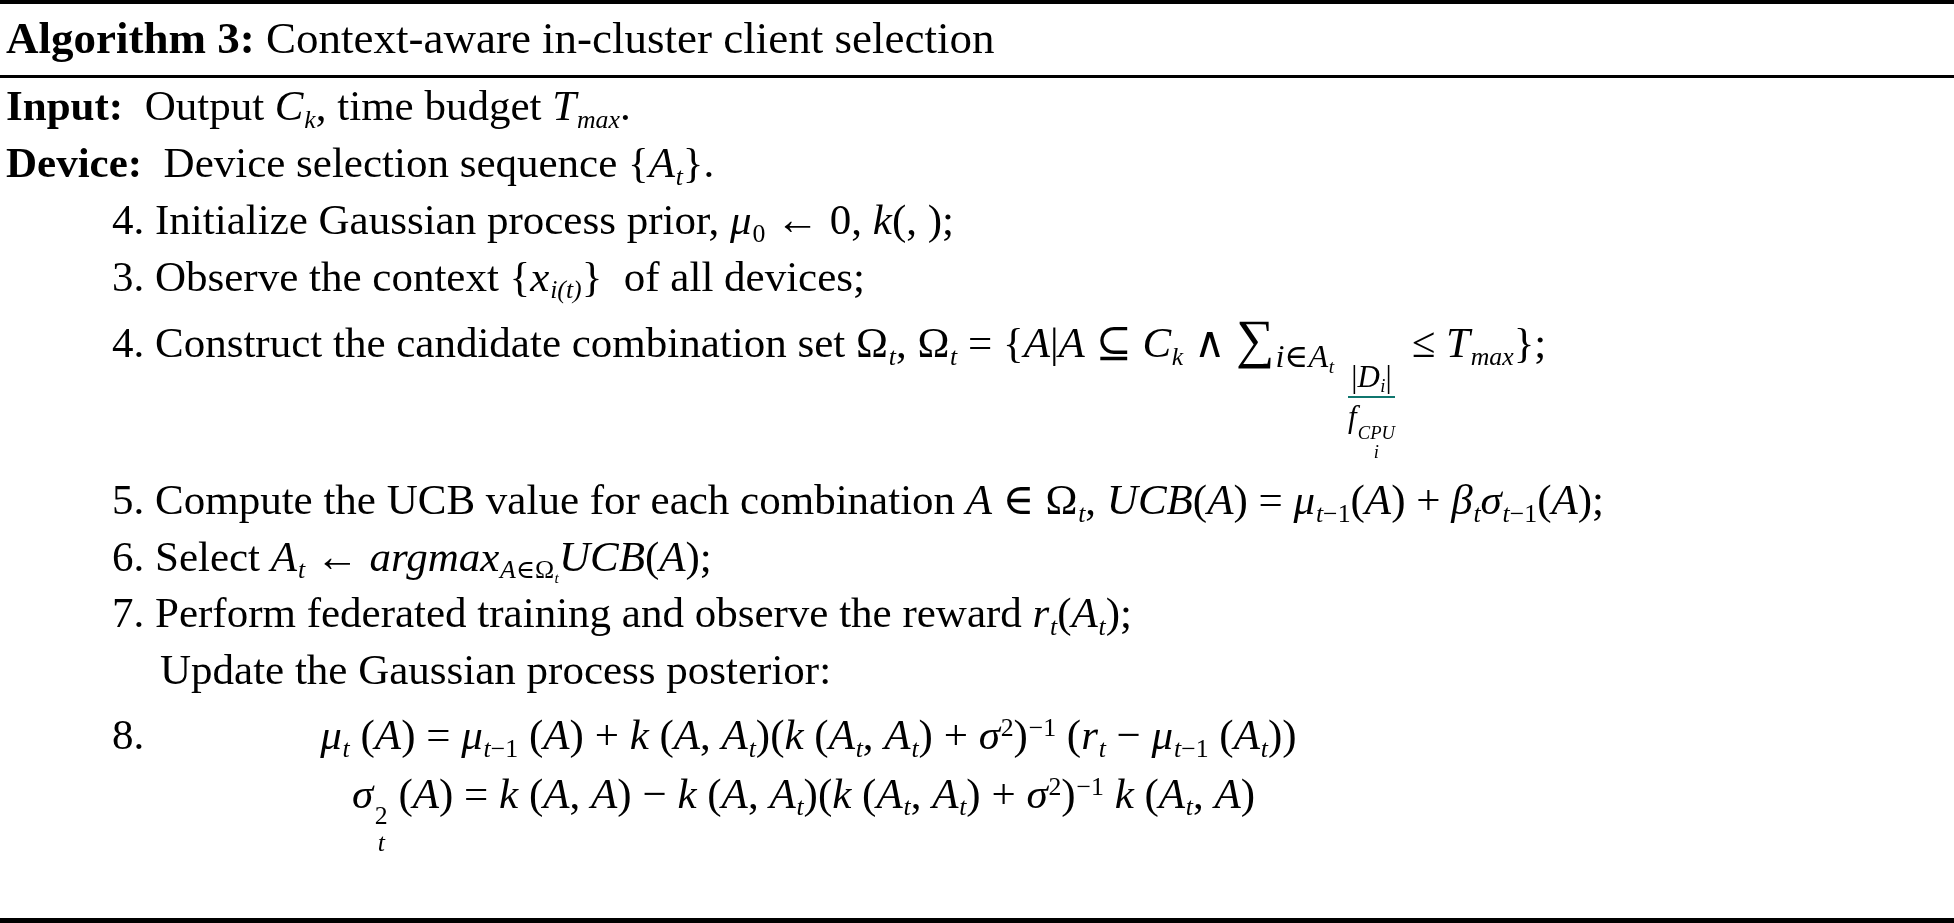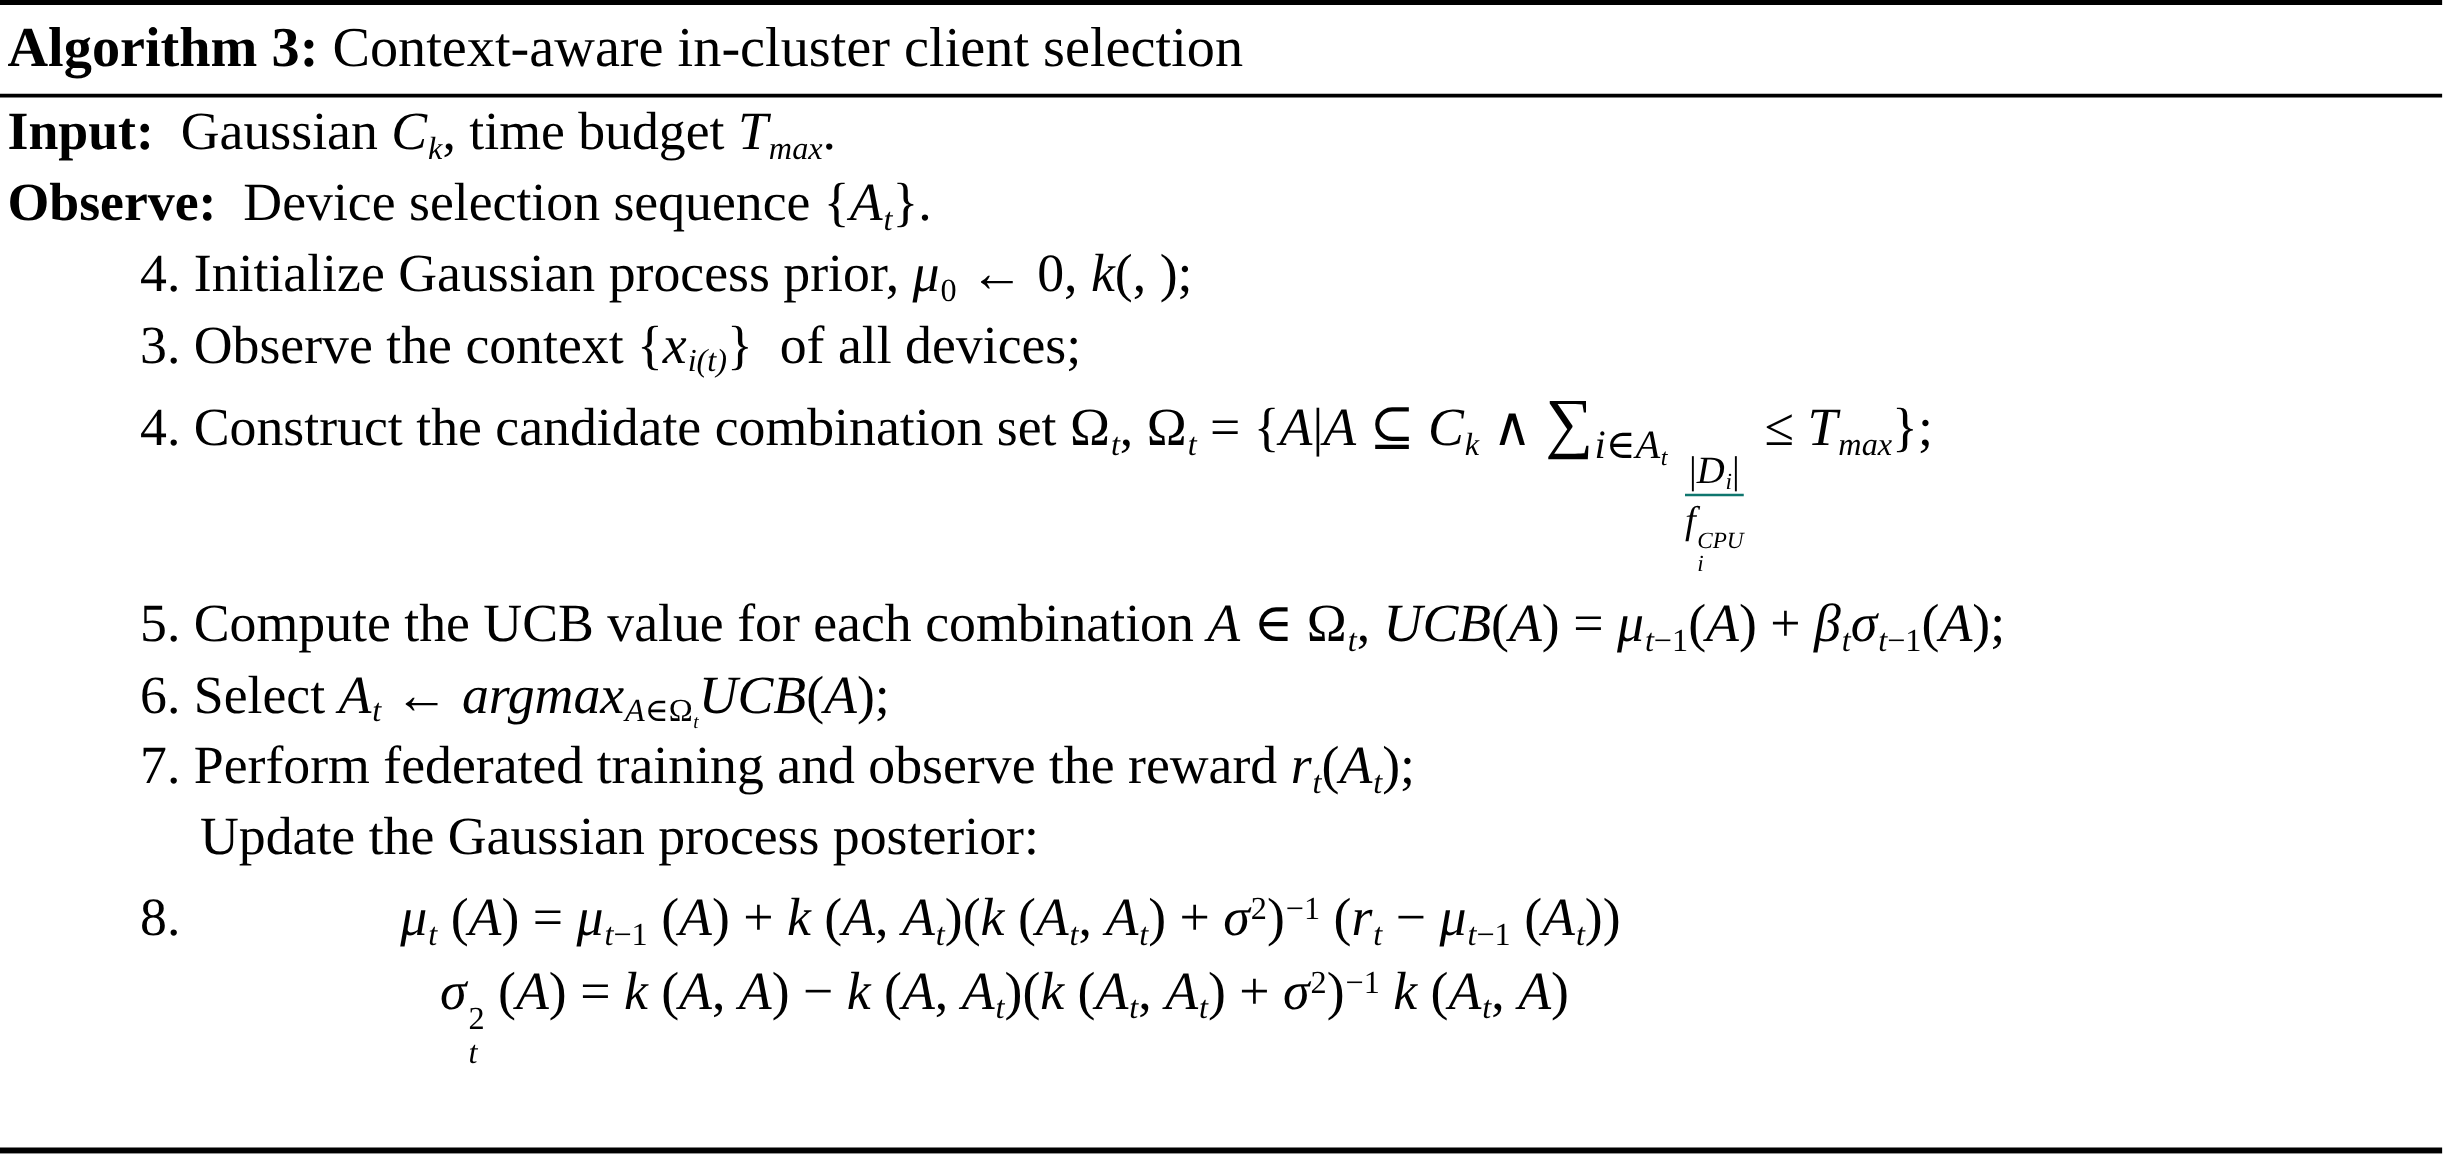--- a/index.html
+++ b/index.html
@@ -53,21 +53,21 @@
   }
   .sup {
     font-size: 0.6em;
     position: relative;
     top: -0.5em;
     margin-left: 0.03em;
   }
   .stack {
     display: inline-flex;
     flex-direction: column;
-    align-items: flex-start;
+    align-items: center;
     vertical-align: -0.62em;
     line-height: 1.05;
     font-size: 0.6em;
     margin-left: 0.06em;
   }
   .frac {
     display: inline-flex;
     flex-direction: column;
     align-items: center;
     vertical-align: -0.95em;
@@ -81,22 +81,22 @@
   .gap { display: inline-block; }
 </style>
 </head>
 <body>
 
 <div class="algo">
   <div class="rule rule-top"></div>
   <div class="line title" id="title-line"><span class="run s-b">Algorithm 3:</span><span class="run s-r"> Context-aware in-cluster client selection</span></div>
   <div class="rule rule-mid"></div>
   <div id="algo-body">
-      <div class="line meta"><span class="run s-b">Input:</span><span class="run s-r">  Gaussian </span><span class="run s-i">C<span class="sub"><span class="run s-i">k</span></span></span><span class="run s-r">, time budget </span><span class="run s-i">T<span class="sub"><span class="run s-i">max</span></span></span><span class="run s-r">.</span></div>
-      <div class="line meta"><span class="run s-b">Observe:</span><span class="run s-r">  Device selection sequence {</span><span class="run s-i">A<span class="sub"><span class="run s-i">t</span></span></span><span class="run s-r">}.</span></div>
+      <div class="line meta"><span class="run s-b">Input:</span><span class="run s-r">  Output </span><span class="run s-i">C<span class="sub"><span class="run s-i">k</span></span></span><span class="run s-r">, time budget </span><span class="run s-i">T<span class="sub"><span class="run s-i">max</span></span></span><span class="run s-r">.</span></div>
+      <div class="line meta"><span class="run s-b">Device:</span><span class="run s-r">  Device selection sequence {</span><span class="run s-i">A<span class="sub"><span class="run s-i">t</span></span></span><span class="run s-r">}.</span></div>
       <div class="line step"><span class="run s-r">4. Initialize Gaussian process prior, </span><span class="run s-i">μ<span class="sub"><span class="run s-r">0</span></span></span><span class="run s-r"> ← 0, </span><span class="run s-i">k</span><span class="run s-r">(, );</span></div>
       <div class="line step"><span class="run s-r">3. Observe the context {</span><span class="run s-i">x<span class="sub"><span class="run s-i">i(t)</span></span></span><span class="run s-r">}  of all devices;</span></div>
       <div class="line step tall"><span class="run s-r">4. Construct the candidate combination set </span><span class="run s-r">Ω<span class="sub"><span class="run s-i">t</span></span></span><span class="run s-r">, </span><span class="run s-r">Ω<span class="sub"><span class="run s-i">t</span></span></span><span class="run s-r"> = {</span><span class="run s-i">A</span><span class="run s-r">|</span><span class="run s-i">A</span><span class="run s-r"> ⊆ </span><span class="run s-i">C<span class="sub"><span class="run s-i">k</span></span></span><span class="run s-r"> ∧ </span><span class="run s-sum">∑<span class="sub"><span class="run s-i">i</span><span class="run s-r">∈</span><span class="run s-i">A<span class="sub"><span class="run s-i">t</span></span></span></span></span><span class="gap" style="width: 8px;"></span><span class="frac"><span class="num"><span class="run s-r">|</span><span class="run s-i">D<span class="sub"><span class="run s-i">i</span></span></span><span class="run s-r">|</span></span><span class="den"><span class="run s-i">f<span class="stack"><span><span class="run s-i">CPU</span></span><span><span class="run s-i">i</span></span></span></span></span></span><span class="run s-r"> ≤ </span><span class="run s-i">T<span class="sub"><span class="run s-i">max</span></span></span><span class="run s-r">};</span></div>
       <div class="line step"><span class="run s-r">5. Compute the UCB value for each combination </span><span class="run s-i">A</span><span class="run s-r"> ∈ </span><span class="run s-r">Ω<span class="sub"><span class="run s-i">t</span></span></span><span class="run s-r">, </span><span class="run s-i">UCB</span><span class="run s-r">(</span><span class="run s-i">A</span><span class="run s-r">) = </span><span class="run s-i">μ<span class="sub"><span class="run s-i">t</span><span class="run s-r">−1</span></span></span><span class="run s-r">(</span><span class="run s-i">A</span><span class="run s-r">) + </span><span class="run s-i">β<span class="sub"><span class="run s-i">t</span></span></span><span class="run s-i">σ<span class="sub"><span class="run s-i">t</span><span class="run s-r">−1</span></span></span><span class="run s-r">(</span><span class="run s-i">A</span><span class="run s-r">);</span></div>
       <div class="line step"><span class="run s-r">6. Select </span><span class="run s-i">A<span class="sub"><span class="run s-i">t</span></span></span><span class="run s-r"> ← </span><span class="run s-i">argmax<span class="sub"><span class="run s-i">A</span><span class="run s-r">∈</span><span class="run s-r">Ω<span class="sub"><span class="run s-i">t</span></span></span></span></span><span class="run s-i">UCB</span><span class="run s-r">(</span><span class="run s-i">A</span><span class="run s-r">);</span></div>
       <div class="line step"><span class="run s-r">7. Perform federated training and observe the reward </span><span class="run s-i">r<span class="sub"><span class="run s-i">t</span></span></span><span class="run s-r">(</span><span class="run s-i">A<span class="sub"><span class="run s-i">t</span></span></span><span class="run s-r">);</span></div>
       <div class="line update"><span class="run s-r">Update the Gaussian process posterior:</span></div>
       <div class="line step eq"><span class="run s-r">8.</span><span class="gap" style="width: 176px;"></span><span class="run s-i">μ<span class="sub"><span class="run s-i">t</span></span></span><span class="run s-r"> (</span><span class="run s-i">A</span><span class="run s-r">) = </span><span class="run s-i">μ<span class="sub"><span class="run s-i">t</span><span class="run s-r">−1</span></span></span><span class="run s-r"> (</span><span class="run s-i">A</span><span class="run s-r">) + </span><span class="run s-i">k</span><span class="run s-r"> (</span><span class="run s-i">A</span><span class="run s-r">, </span><span class="run s-i">A<span class="sub"><span class="run s-i">t</span></span></span><span class="run s-r">)</span><span class="run s-r">(</span><span class="run s-i">k</span><span class="run s-r"> (</span><span class="run s-i">A<span class="sub"><span class="run s-i">t</span></span></span><span class="run s-r">, </span><span class="run s-i">A<span class="sub"><span class="run s-i">t</span></span></span><span class="run s-r">) + </span><span class="run s-i">σ<span class="sup"><span class="run s-r">2</span></span></span><span class="run s-r">)<span class="sup"><span class="run s-r">−1</span></span></span><span class="run s-r"> (</span><span class="run s-i">r<span class="sub"><span class="run s-i">t</span></span></span><span class="run s-r"> − </span><span class="run s-i">μ<span class="sub"><span class="run s-i">t</span><span class="run s-r">−1</span></span></span><span class="run s-r"> (</span><span class="run s-i">A<span class="sub"><span class="run s-i">t</span></span></span><span class="run s-r">))</span></div>
       <div class="line eq2"><span class="run s-i">σ<span class="stack"><span><span class="run s-r">2</span></span><span><span class="run s-i">t</span></span></span></span><span class="run s-r"> (</span><span class="run s-i">A</span><span class="run s-r">) = </span><span class="run s-i">k</span><span class="run s-r"> (</span><span class="run s-i">A</span><span class="run s-r">, </span><span class="run s-i">A</span><span class="run s-r">) − </span><span class="run s-i">k</span><span class="run s-r"> (</span><span class="run s-i">A</span><span class="run s-r">, </span><span class="run s-i">A<span class="sub"><span class="run s-i">t</span></span></span><span class="run s-r">)</span><span class="run s-r">(</span><span class="run s-i">k</span><span class="run s-r"> (</span><span class="run s-i">A<span class="sub"><span class="run s-i">t</span></span></span><span class="run s-r">, </span><span class="run s-i">A<span class="sub"><span class="run s-i">t</span></span></span><span class="run s-r">) + </span><span class="run s-i">σ<span class="sup"><span class="run s-r">2</span></span></span><span class="run s-r">)<span class="sup"><span class="run s-r">−1</span></span></span><span class="run s-r"> </span><span class="run s-i">k</span><span class="run s-r"> (</span><span class="run s-i">A<span class="sub"><span class="run s-i">t</span></span></span><span class="run s-r">, </span><span class="run s-i">A</span><span class="run s-r">)</span></div>
       <div class="line step"></div>

